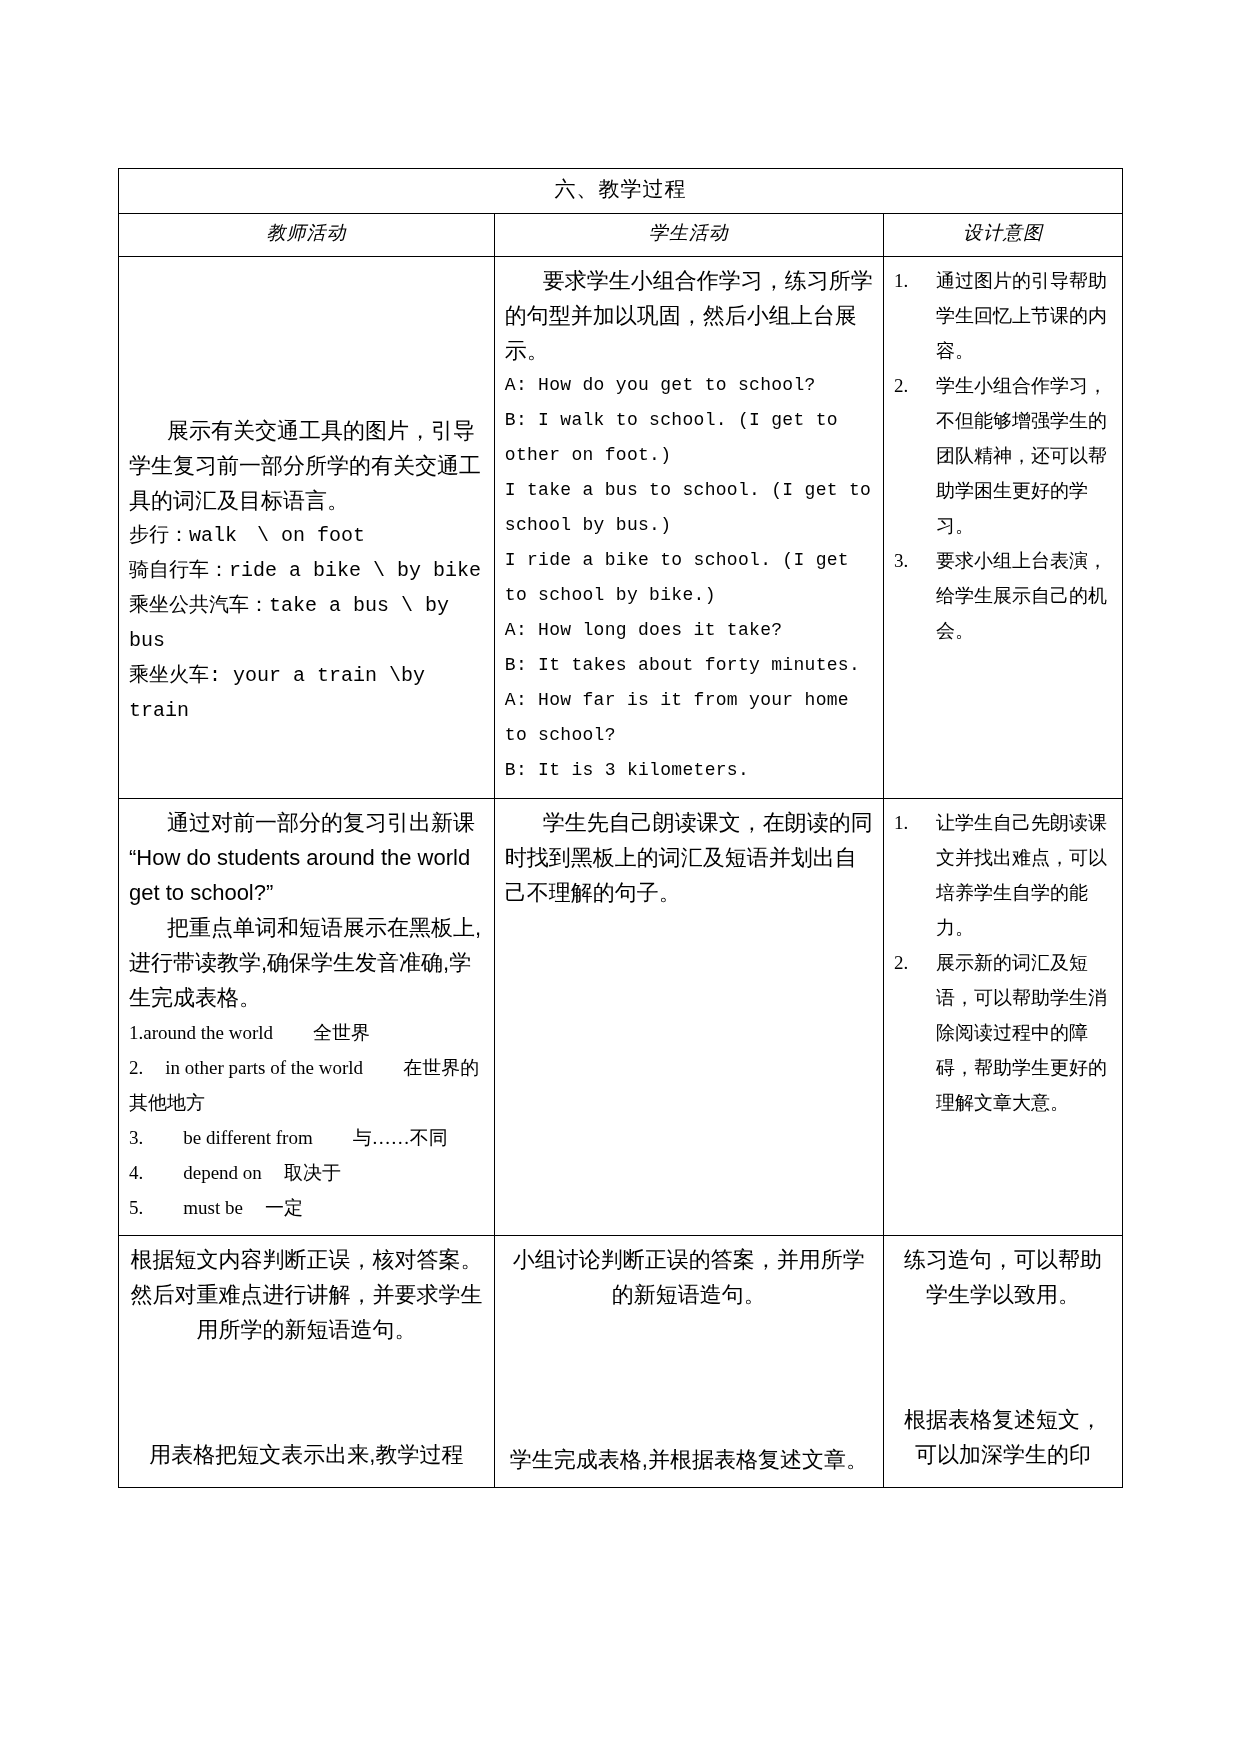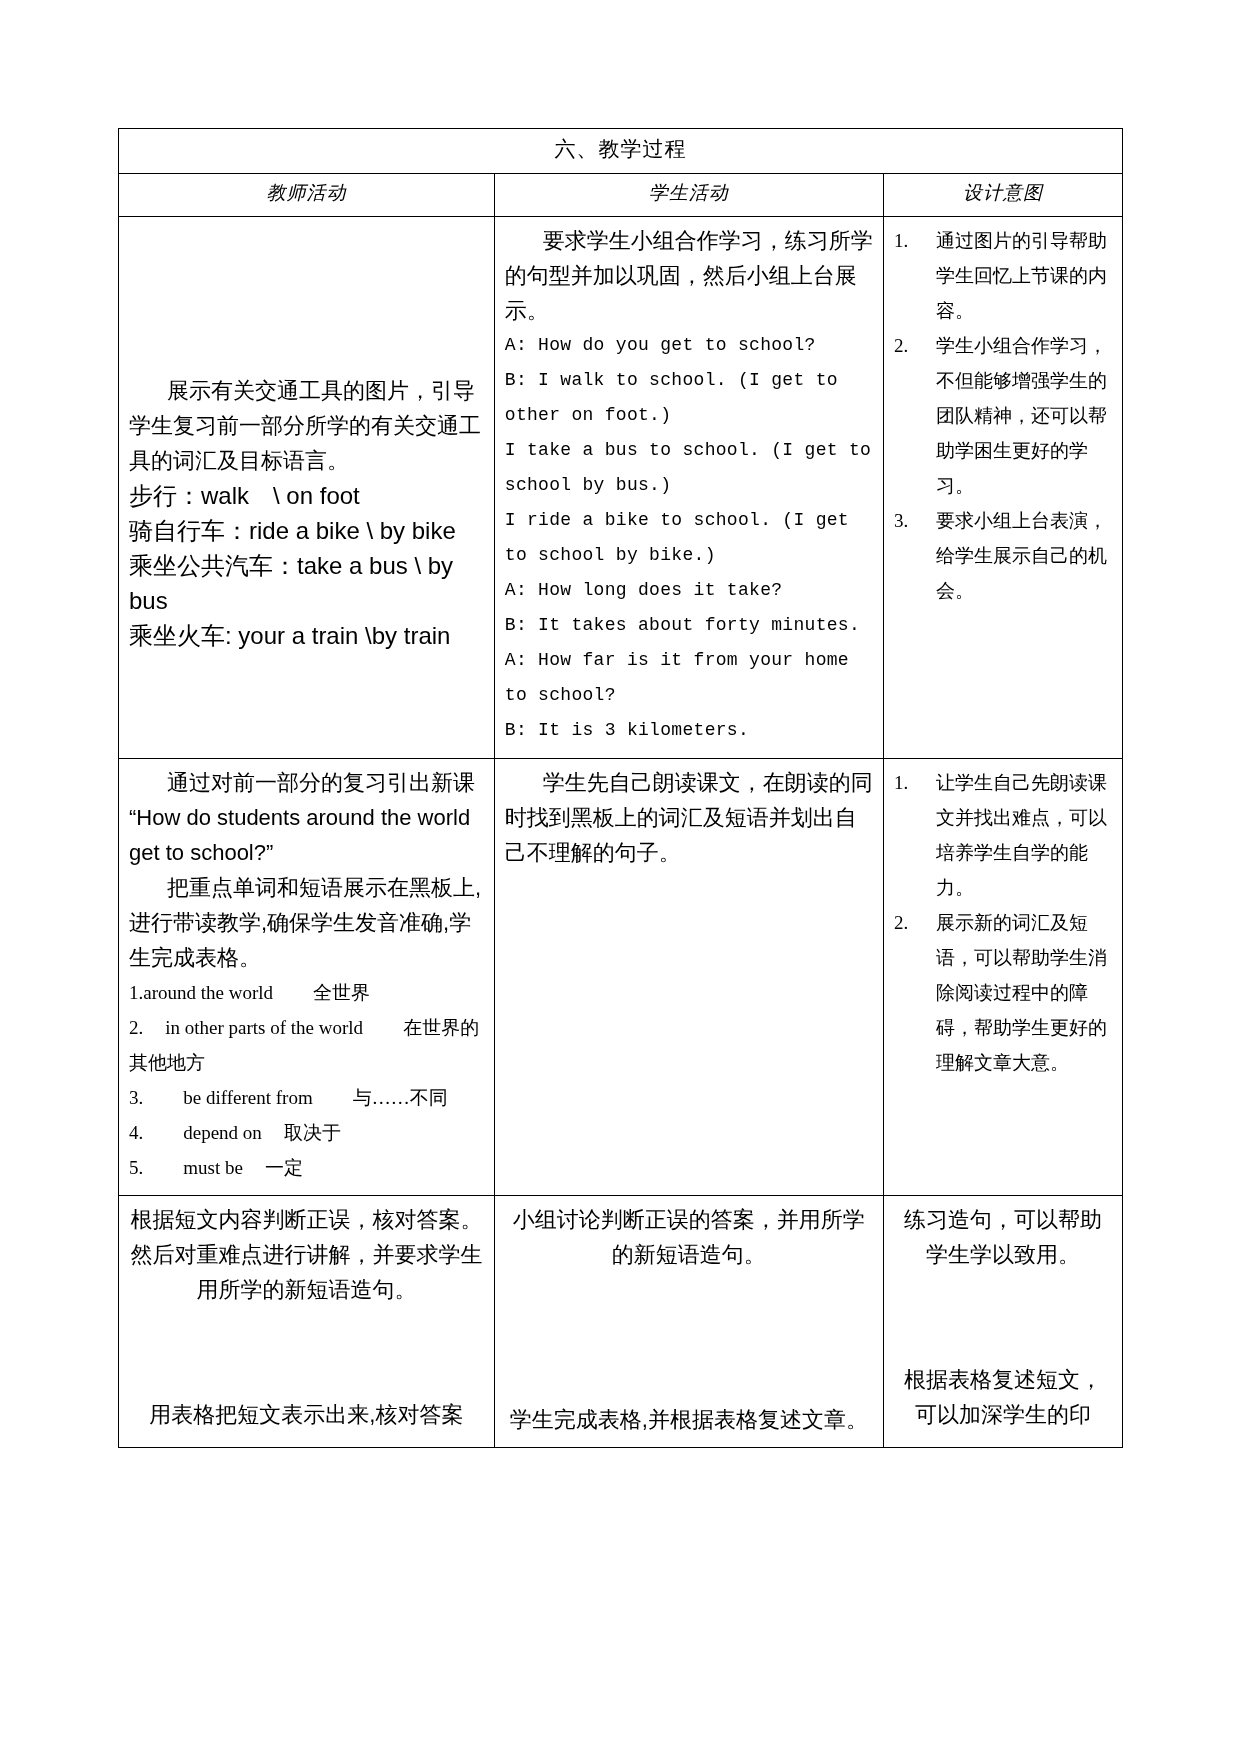--- a/index.html
+++ b/index.html
@@ -12,20 +12,21 @@
     height: 1754px;
     font-family: "Liberation Serif", serif;
     color: #000000;
   }
   .page {
     position: relative;
     width: 1241px;
     height: 1536px;
     box-sizing: border-box;
     padding: 128px 118px 0 118px;
+    margin-top: 40px;
   }
   table.lesson-table {
     width: 1005px;
     border-collapse: collapse;
     table-layout: fixed;
   }
   table.lesson-table td {
     border: 1px solid #000000;
     vertical-align: top;
     padding: 6px 10px 10px 10px;
@@ -55,22 +56,22 @@
     line-height: 35px;
   }
   .indent2 { text-indent: 38px; }
   .en-mono {
     font-family: "Liberation Mono", monospace;
     font-size: 18px;
     line-height: 35px;
     letter-spacing: 0.3px;
   }
   .vocab-line {
-    font-family: Liberation Sans, sans-serif;
-    font-size: 24px;
+    font-family: Liberation Mono, monospace;
+    font-size: 20px;
     line-height: 35px;
   }
   .cell-pad-mid {
     padding-top: 150px;
   }
   .cell-pad-mid2 {
     padding-top: 90px;
   }
   .cell-pad-r1 {
     padding-top: 80px;
@@ -178,21 +179,21 @@
             <li><span class="num">1.</span><span>让学生自己先朗读课文并找出难点，可以培养学生自学的能力。</span></li>
             <li><span class="num">2.</span><span>展示新的词汇及短语，可以帮助学生消除阅读过程中的障碍，帮助学生更好的理解文章大意。</span></li>
           </ol>
         </td>
       </tr>
 
       <tr class="row3">
         <td>
           <div class="cn">根据短文内容判断正误，核对答案。然后对重难点进行讲解，并要求学生用所学的新短语造句。</div>
           <div class="gap-lg"></div>
-          <div class="cn">用表格把短文表示出来,核对答案</div>
+          <div class="cn">用表格把短文表示出来,教学过程</div>
         </td>
         <td>
           <div class="cn">小组讨论判断正误的答案，并用所学的新短语造句。</div>
           <div class="gap-lg"></div>
           <div class="gap-md"></div>
           <div class="cn">学生完成表格,并根据表格复述文章。</div>
         </td>
         <td>
           <div class="cn">练习造句，可以帮助学生学以致用。</div>
           <div class="gap-lg"></div>

